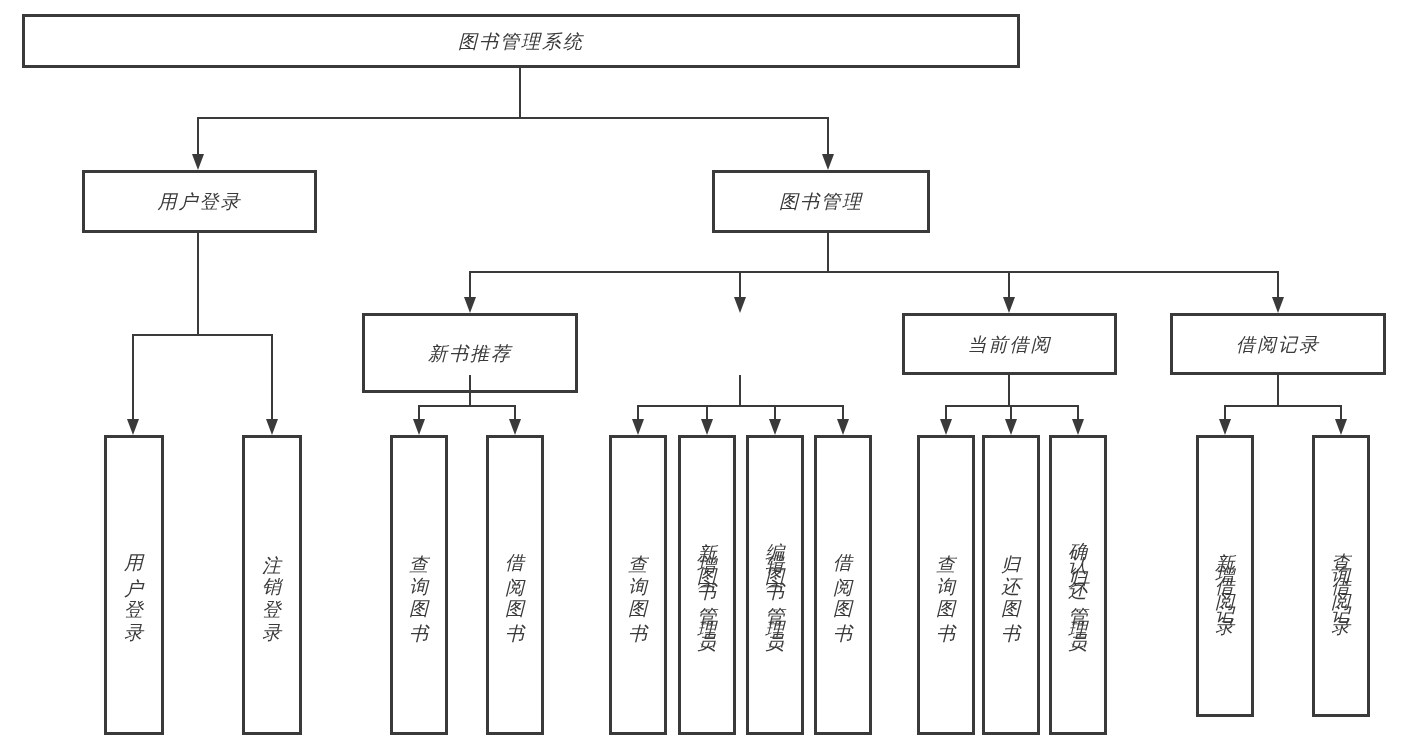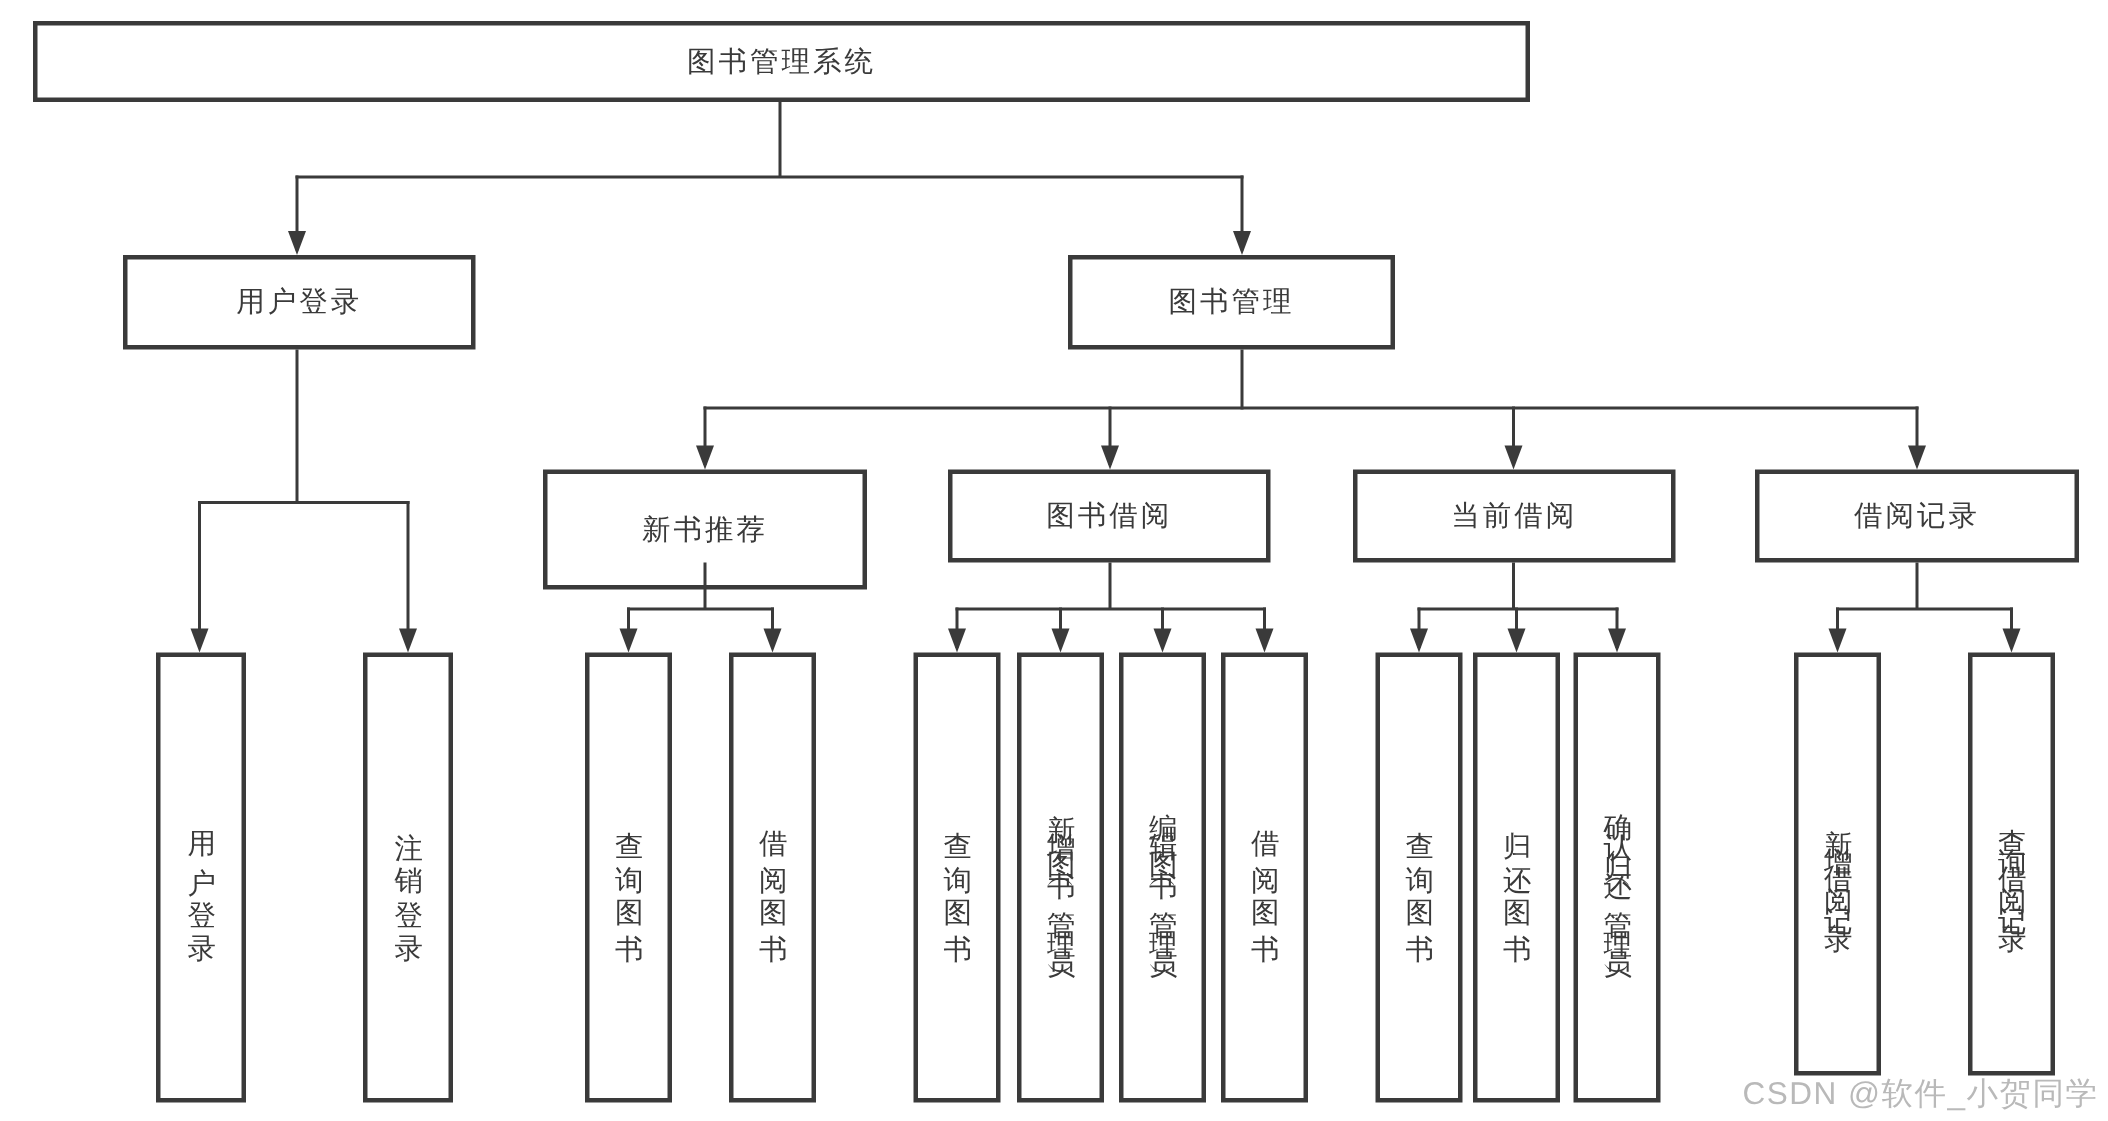--- a/index.html
+++ b/index.html
@@ -1,21 +1,21 @@
 <!DOCTYPE html>
 <html><head>
 <meta charset="utf-8">
 <style>
   html,body{margin:0;padding:0;background:#fff;}
   body{font-family:"Liberation Sans","DejaVu Sans",sans-serif;}
   .canvas{position:relative;width:1405px;height:747px;background:#fff;overflow:hidden;}
   .box{
     position:absolute;box-sizing:border-box;border:3px solid #3a3a3a;background:#fff;
     display:flex;align-items:center;justify-content:center;
-    color:#3a3a3a;font-size:19px;line-height:1;
+    color:#3a3a3a;font-size:19px;line-height:1;font-style:italic;
   }
   .h{letter-spacing:2px;}
   .v{writing-mode:vertical-rl;text-orientation:mixed;}
   .ls-a{letter-spacing:23px;}
   .ls-c{letter-spacing:13px;}
   .vl,.hl{position:absolute;background:#3a3a3a;}
   .vl{width:2px;}
   .hl{height:2px;}
   .ah{position:absolute;width:0;height:0;border-left:6px solid transparent;
       border-right:6px solid transparent;border-top:16px solid #3a3a3a;}
@@ -25,21 +25,20 @@
 <body>
 
 <div class="canvas">
 
   <div class="box h" style="left:22px;top:14px;width:998px;height:54px">图书管理系统</div>
 
   <div class="box h" style="left:82px;top:170px;width:235px;height:63px">用户登录</div>
   <div class="box h" style="left:712px;top:170px;width:218px;height:63px">图书管理</div>
 
   <div class="box h" style="left:362px;top:313px;width:216px;height:80px">新书推荐</div>
-  <div class="box h" style="left:632px;top:313px;width:215px;height:62px">图书借阅</div>
   <div class="box h" style="left:902px;top:313px;width:215px;height:62px">当前借阅</div>
   <div class="box h" style="left:1170px;top:313px;width:216px;height:62px">借阅记录</div>
 
   <div class="box v ls-a" style="left:104px;top:435px;width:60px;height:300px">用户登录</div>
   <div class="box v ls-a" style="left:242px;top:435px;width:60px;height:300px">注销登录</div>
 
   <div class="box v ls-a" style="left:390px;top:435px;width:58px;height:300px">查询图书</div>
   <div class="box v ls-a" style="left:486px;top:435px;width:58px;height:300px">借阅图书</div>
 
   <div class="box v ls-a" style="left:609px;top:435px;width:58px;height:300px">查询图书</div>
@@ -102,15 +101,14 @@
   <div class="ah" style="left:632px;top:419px"></div>
   <div class="ah" style="left:701px;top:419px"></div>
   <div class="ah" style="left:769px;top:419px"></div>
   <div class="ah" style="left:837px;top:419px"></div>
   <div class="ah" style="left:940px;top:419px"></div>
   <div class="ah" style="left:1005px;top:419px"></div>
   <div class="ah" style="left:1072px;top:419px"></div>
   <div class="ah" style="left:1219px;top:419px"></div>
   <div class="ah" style="left:1335px;top:419px"></div>
 
-  <div class="wm" style="right:6px;top:715px">CSDN @软件_小贺同学</div>
 
 </div>
 
 </body></html>

